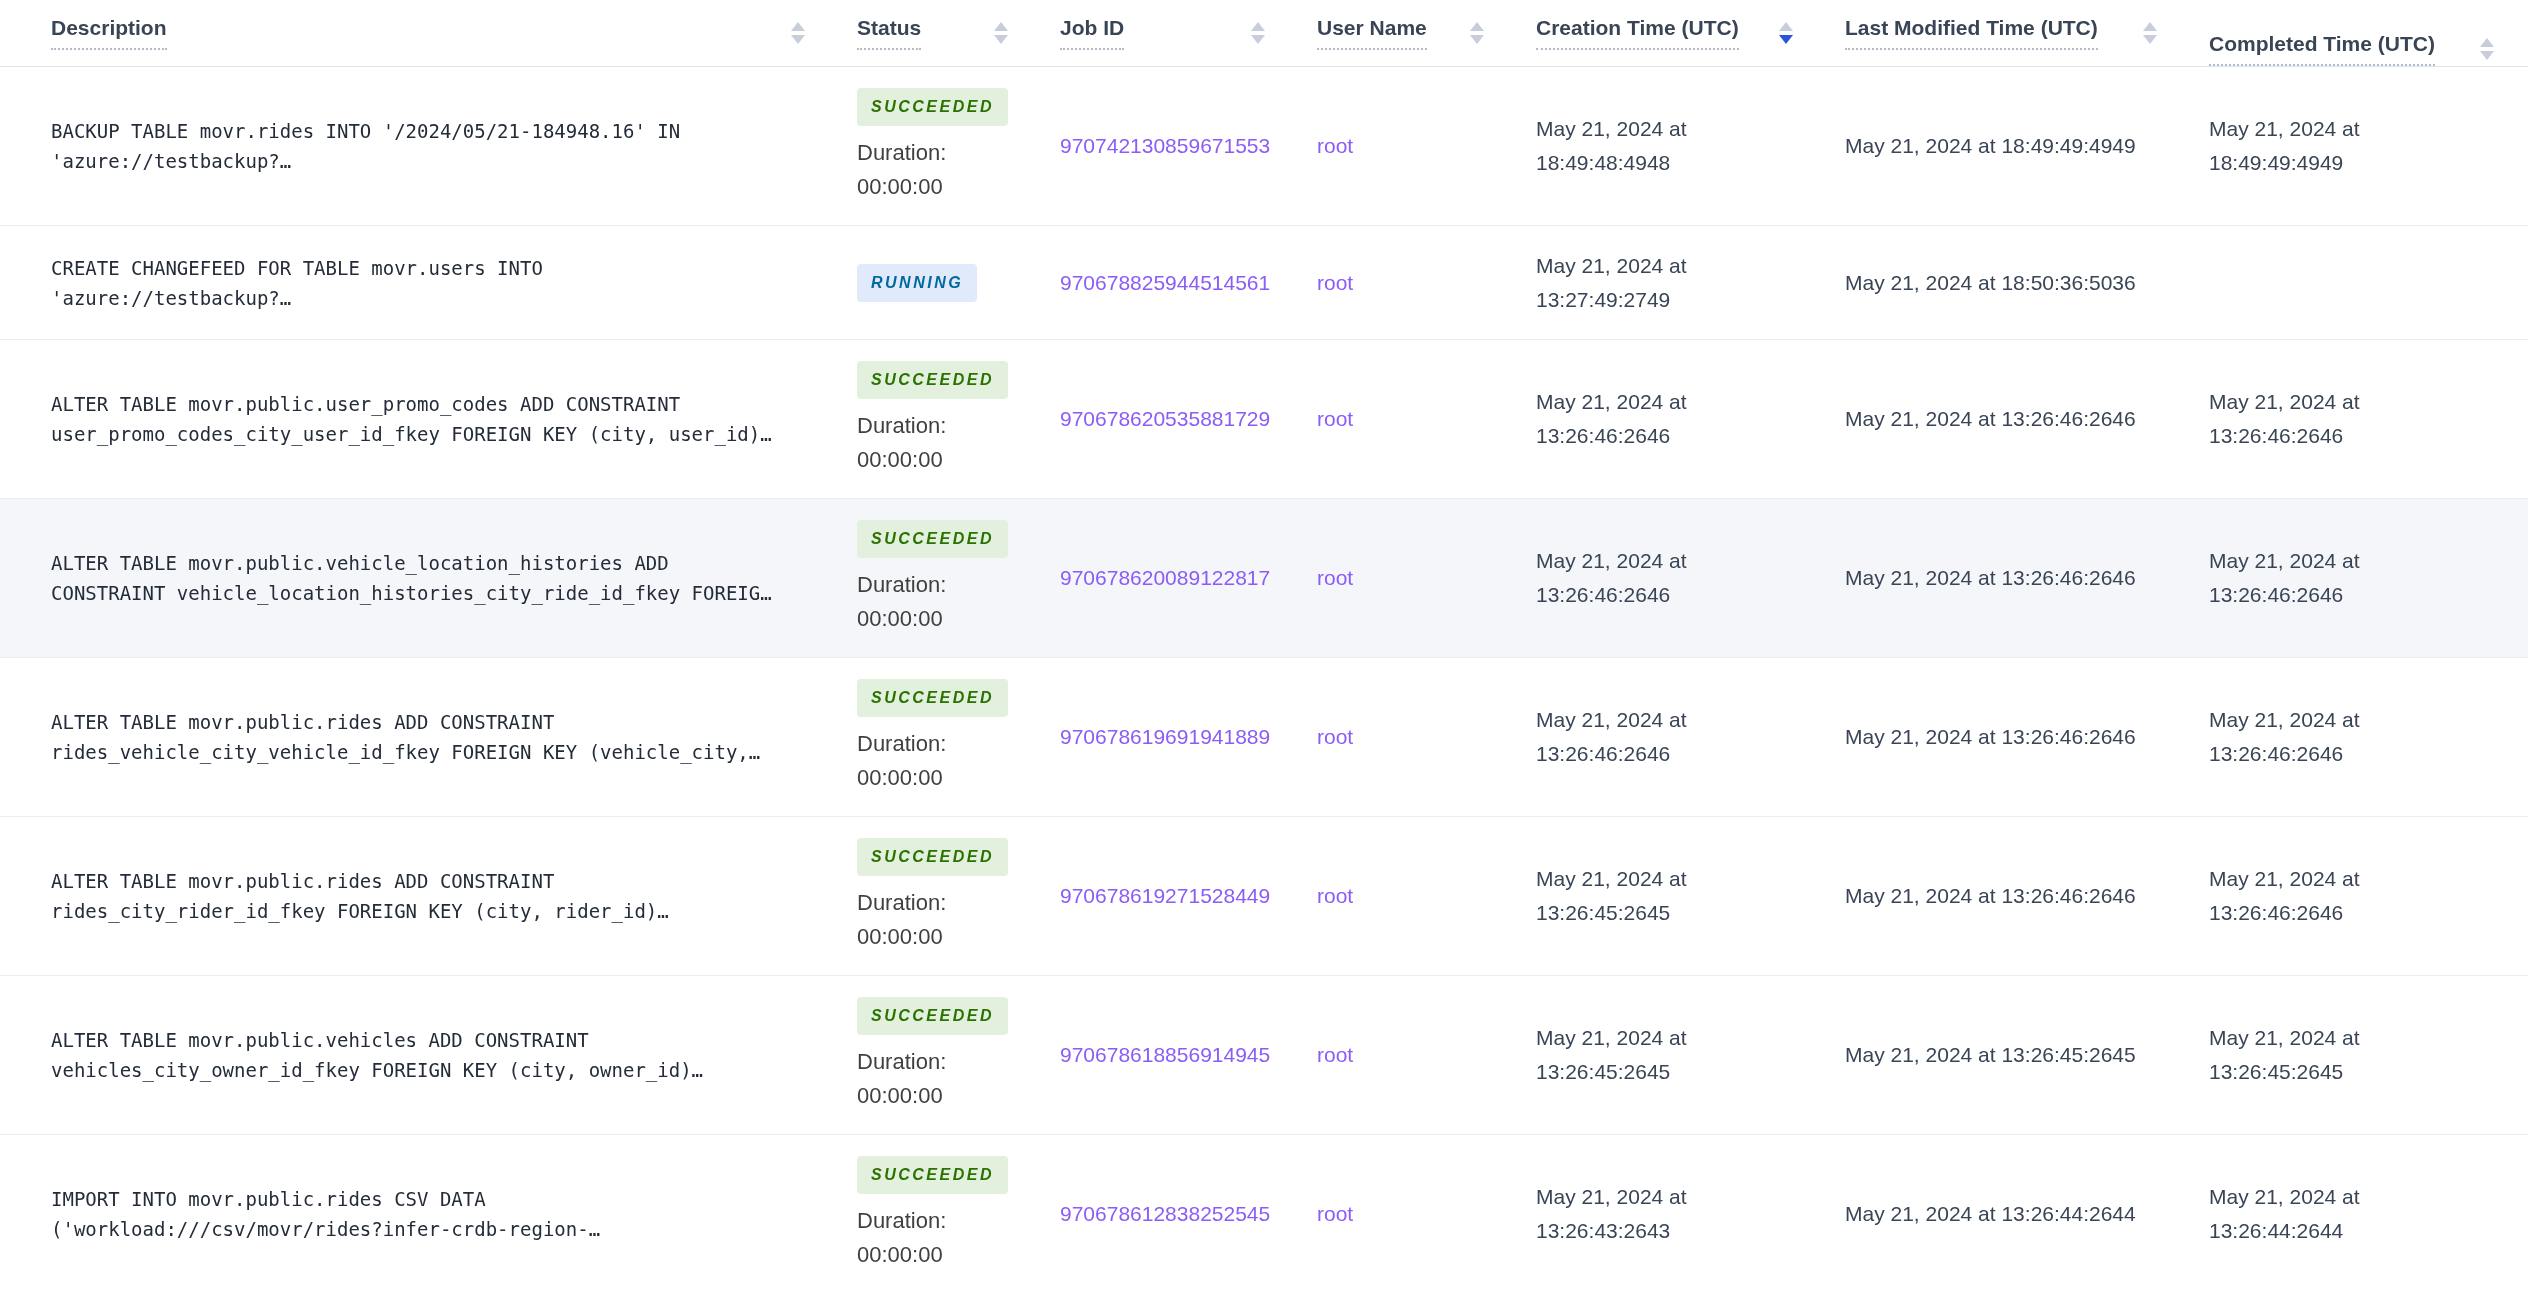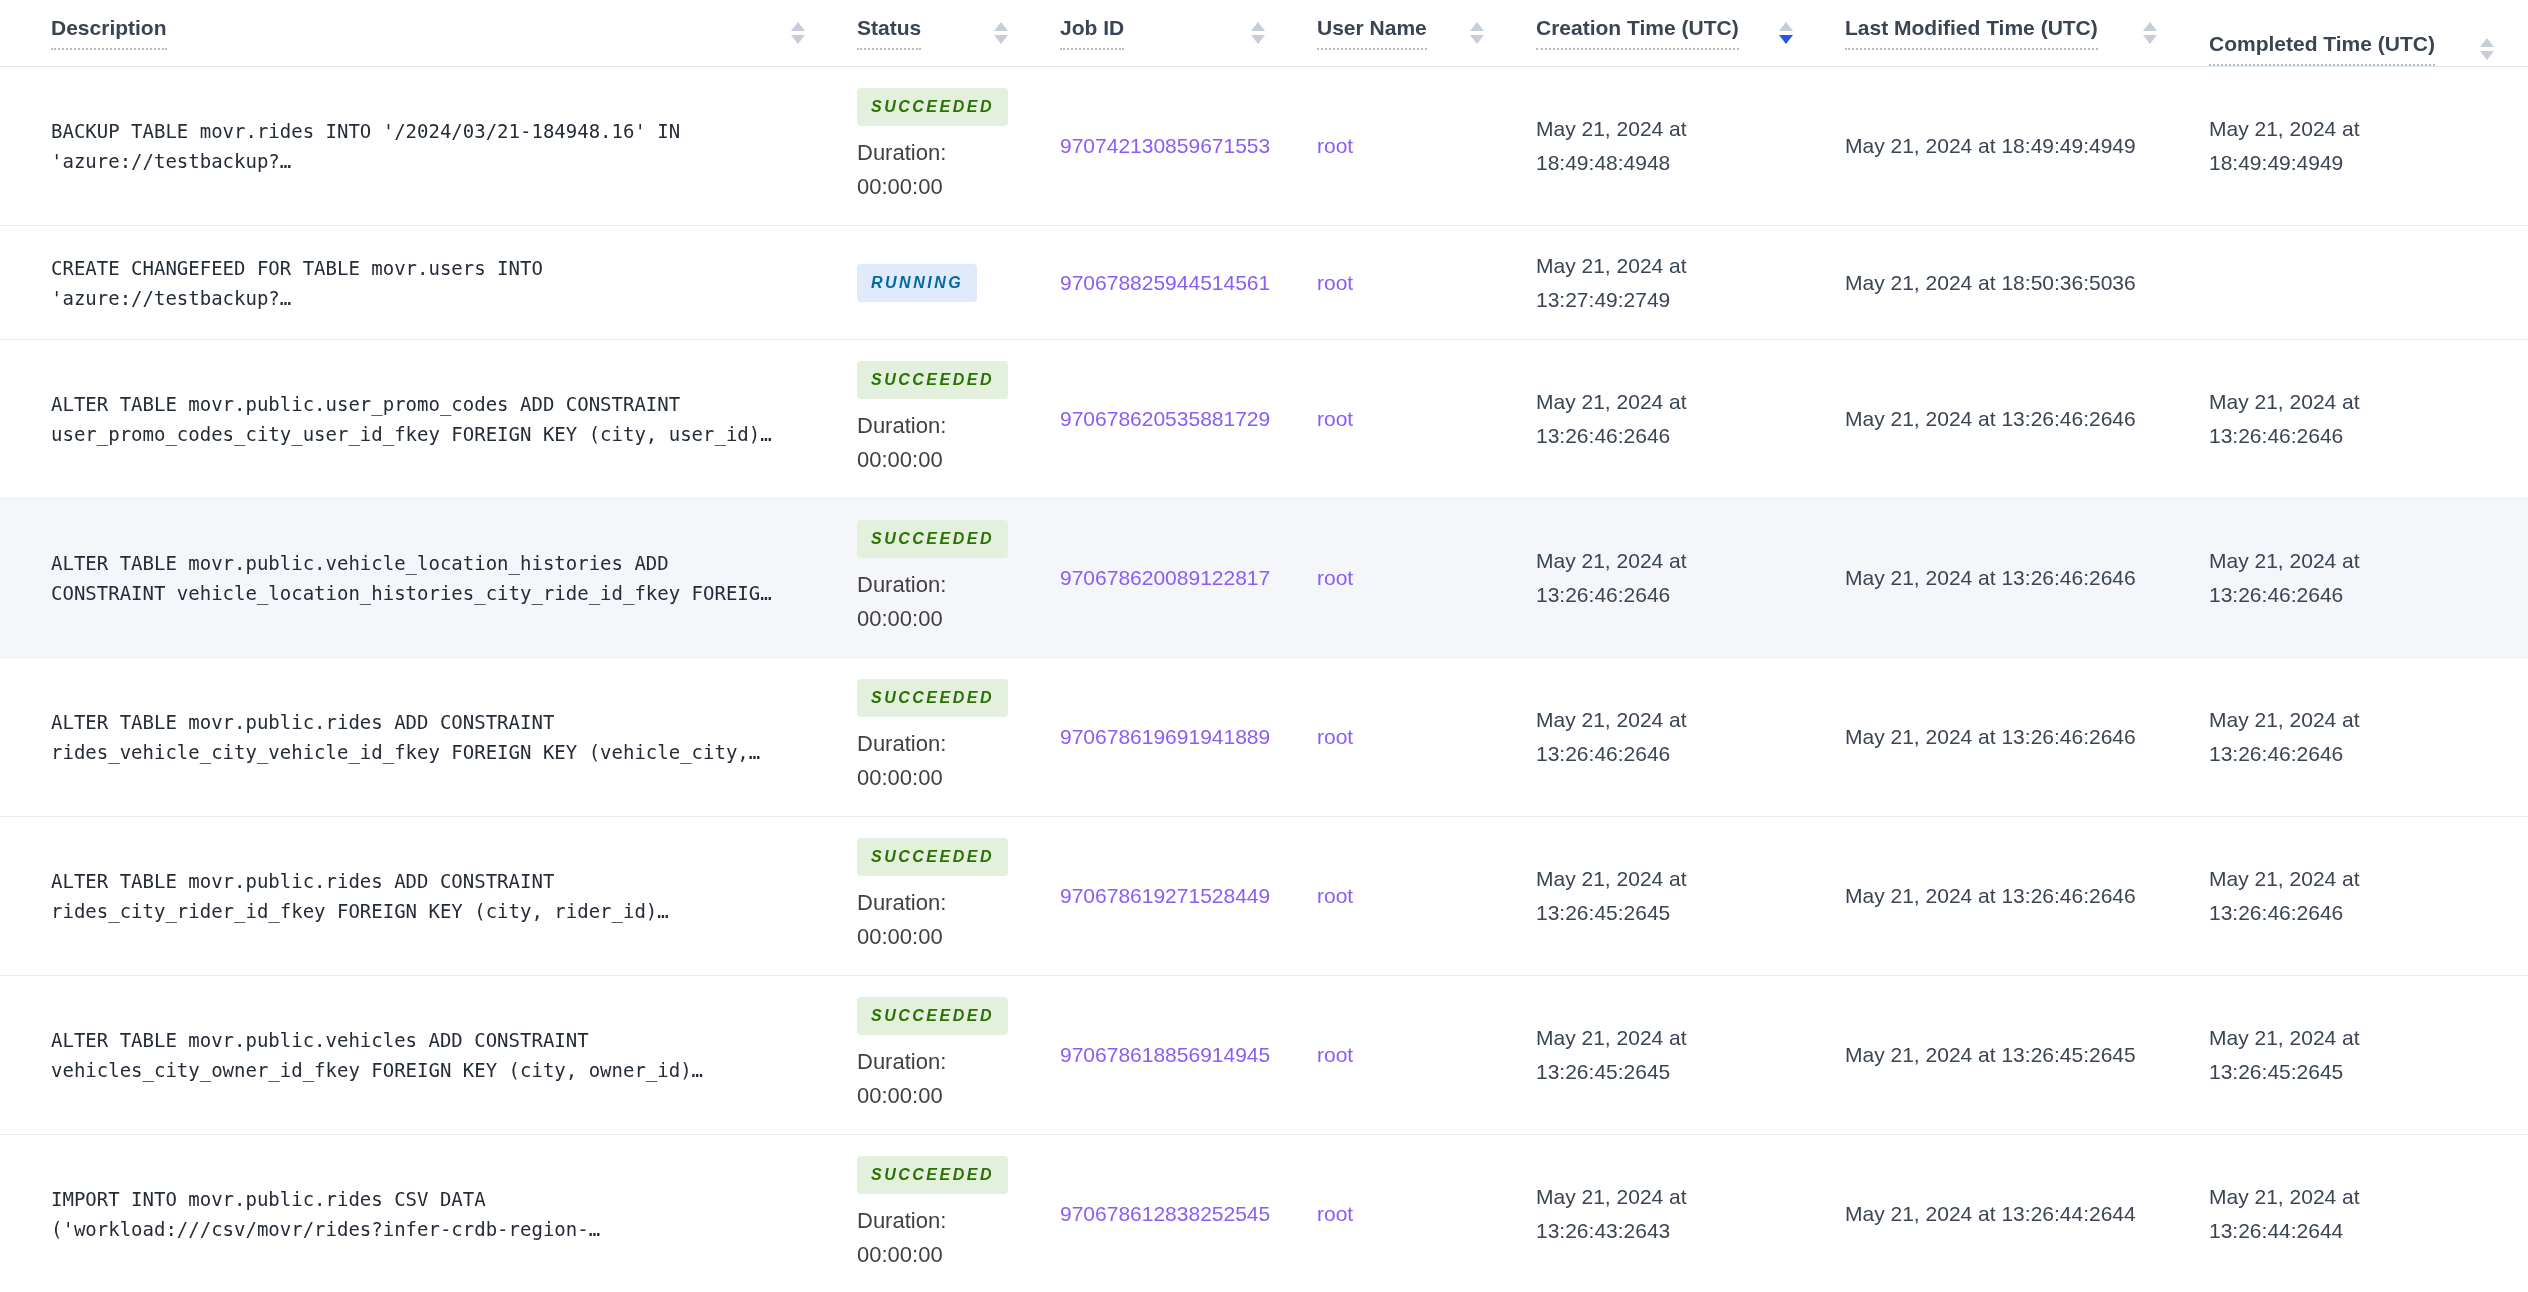--- a/index.html
+++ b/index.html
@@ -179,21 +179,21 @@
         <span class="arrow up"></span>
         <span class="arrow down"></span>
       </span>
     </div>
   </th>
       </tr>
   </thead>
   <tbody id="table-body">
       <tr>
     <td class="col-desc">
-      <div class="desc">BACKUP TABLE movr.rides INTO '/2024/03/21-184948.16' IN 'azure://testbackup?…</div>
+      <div class="desc">BACKUP TABLE movr.rides INTO '/2024/05/21-184948.16' IN 'azure://testbackup?…</div>
     </td>
     <td class="col-status">
       <span class="badge succeeded">SUCCEEDED</span>
       <div class="duration">
         <div>Duration:</div>
         <div>00:00:00</div>
       </div>
     </td>
     <td class="col-jobid">
       <span class="cell-text">970742130859671553</span>

